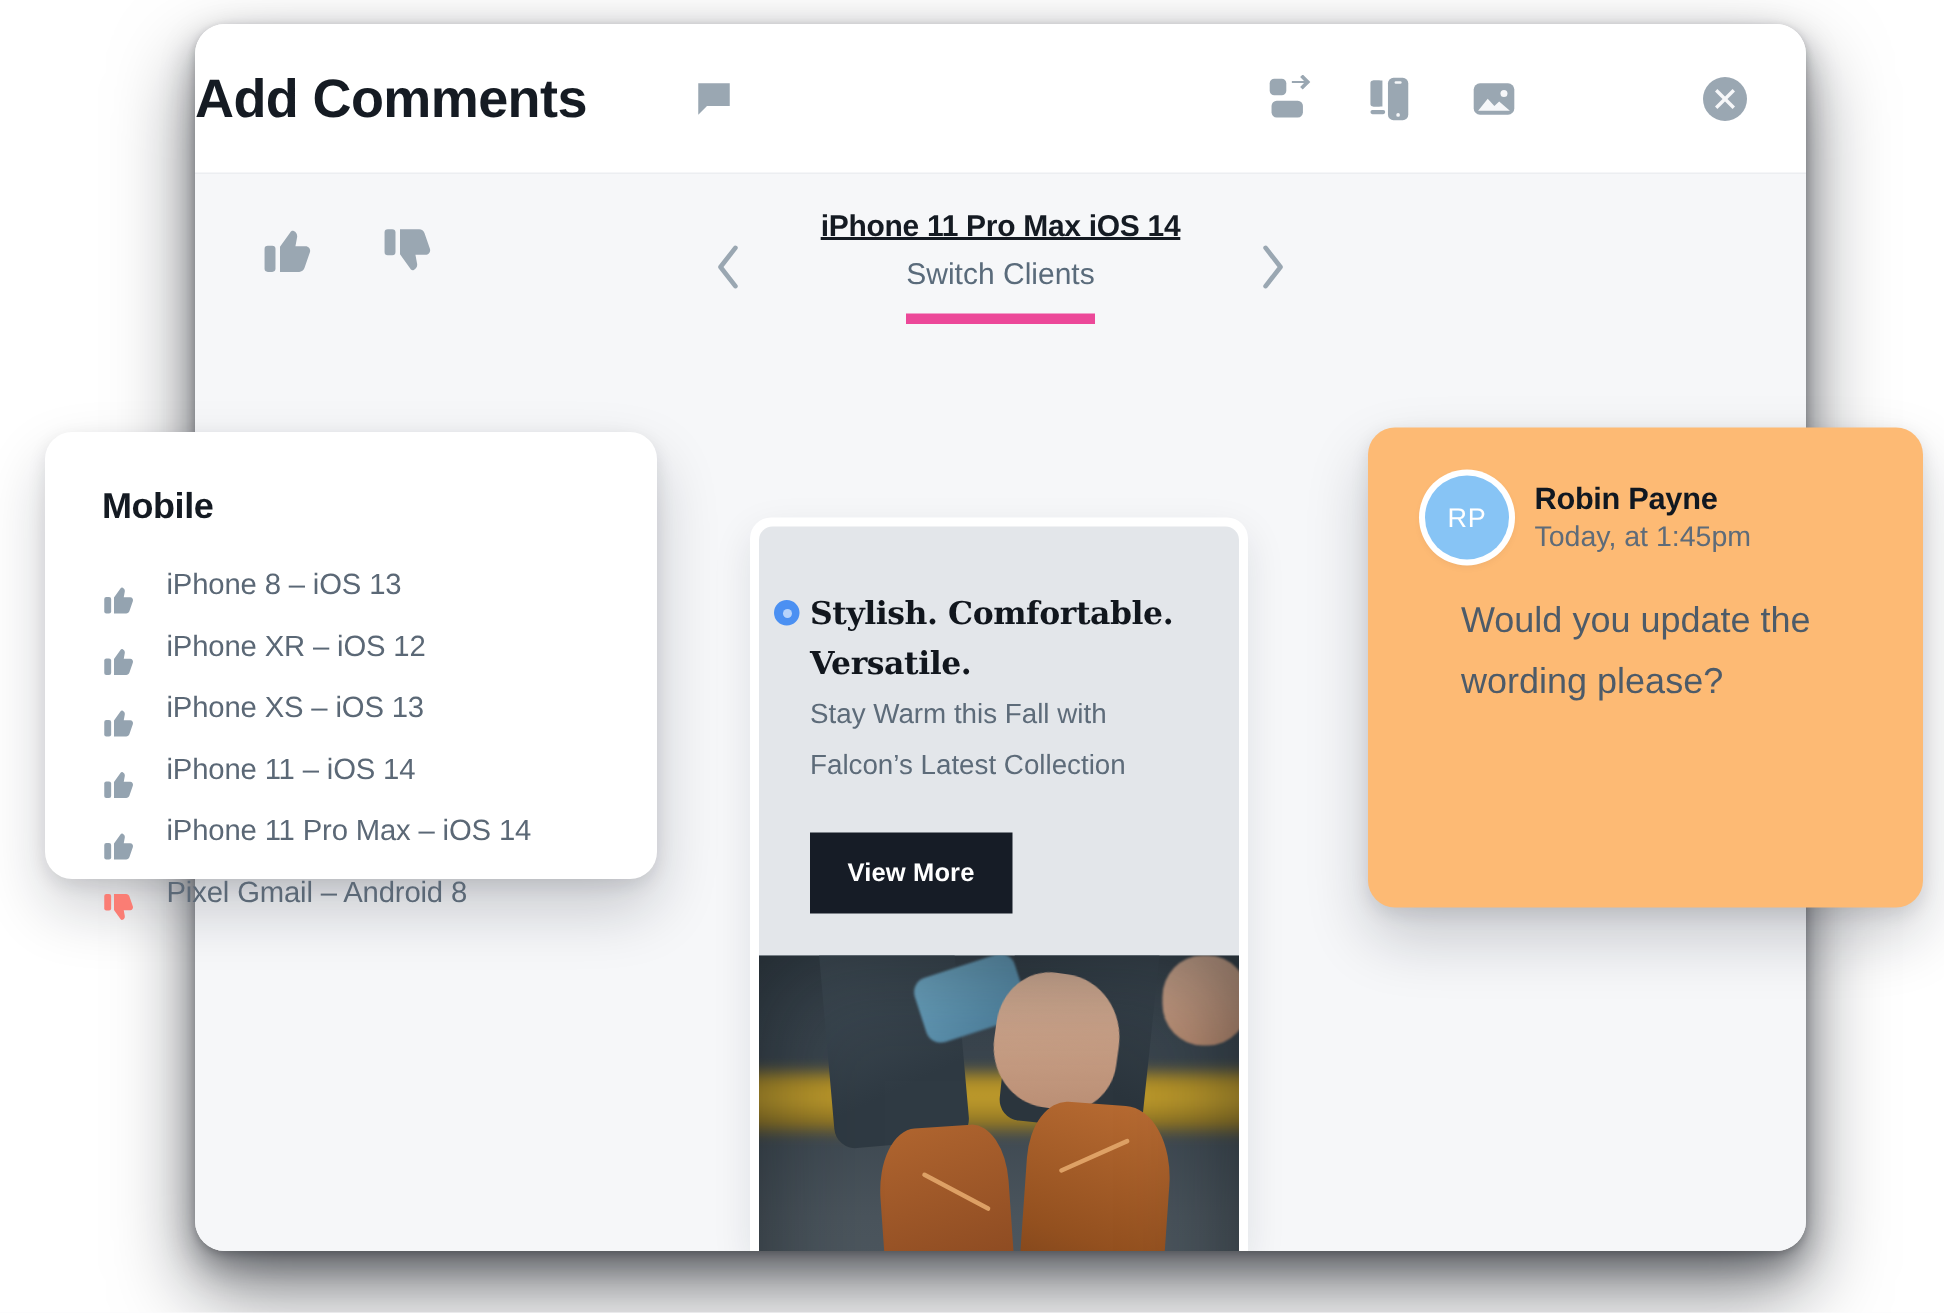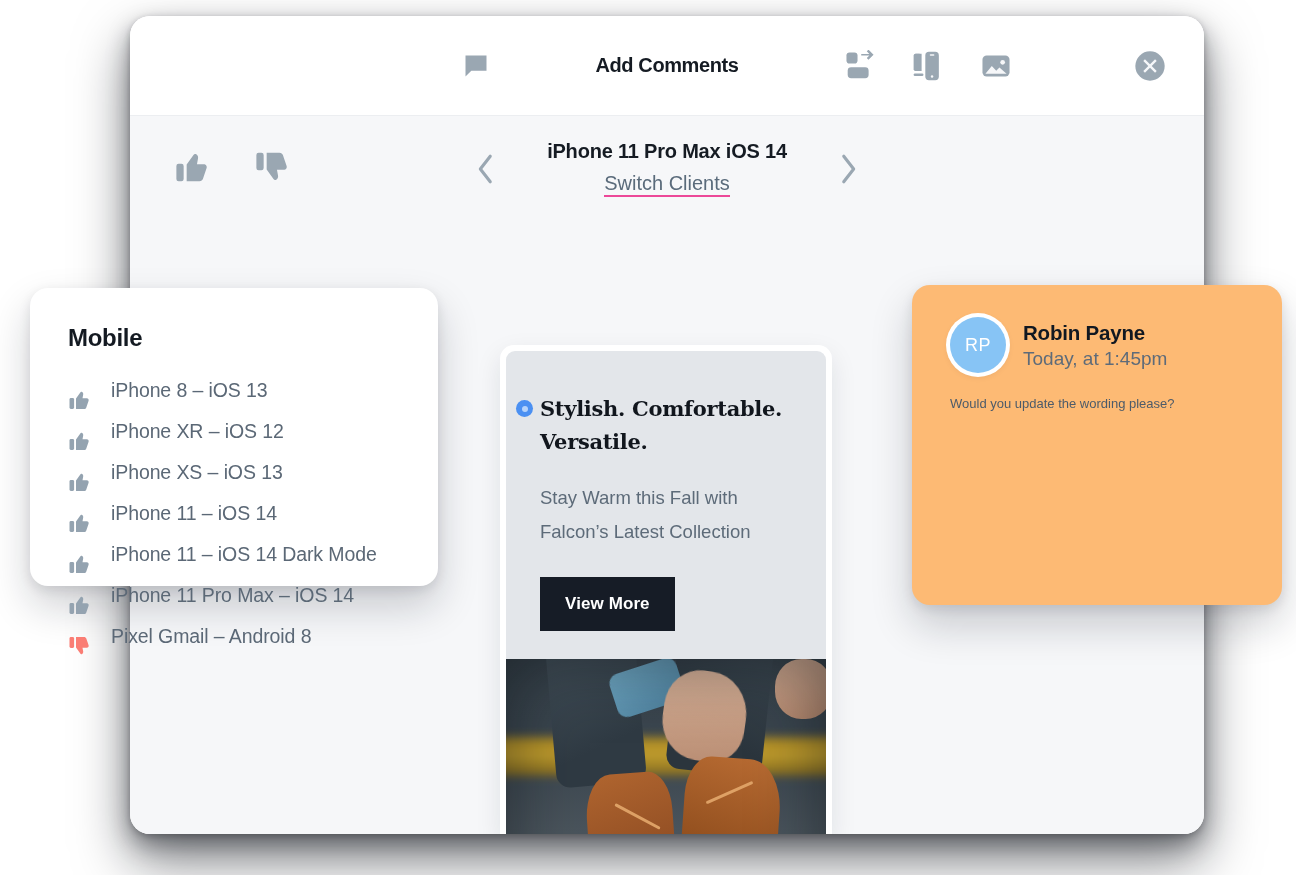--- a/index.html
+++ b/index.html
@@ -25,22 +25,22 @@
   }
   .titlebar {
     position: relative;
     height: 100px;
     background: #ffffff;
     border-bottom: 1px solid #eceef1;
     display: flex; align-items: center;
   }
   .titlebar-title {
     position: absolute; left: 0; right: 0;
-    text-align: center;
-    font-size: 20px; font-weight: 700;
+    text-align: left;
+    font-size: 36px; font-weight: 700;
     letter-spacing: -.4px;
     color: #151b23;
   }
   .tb-icon {
     position: absolute;
     color: #9aa7b2;
     display: flex; align-items: center; justify-content: center;
   }
   .tb-comment { left: 332px; top: 36px; }
   .tb-rotate  { left: 714px; top: 34px; }
@@ -60,26 +60,26 @@
 
   .switcher {
     position: absolute; left: 0; right: 0; top: 24px;
     display: flex; align-items: center; justify-content: center;
     gap: 46px;
   }
   .nav-arrow { color: #9aa7b2; padding: 4px; display: flex; }
   .switcher-mid { text-align: center; }
   .device-name {
     font-size: 20px; font-weight: 700; color: #151b23;
-    letter-spacing: -.2px; margin-bottom: 9px;
+    letter-spacing: -.2px; margin-bottom: 9px; text-decoration: underline;
   }
   .switch-link {
     font-size: 20px; color: #5a6b7b;
-    border-bottom: 2px solid #ec4899;
-    padding-bottom: 0; display: inline-block;
+    border-bottom: 7px solid #ec4899;
+    padding-bottom: 14px; display: inline-block;
     cursor: pointer;
   }
 
   
   .preview {
     position: absolute;
     left: 370px; top: 229px;
     width: 332px; height: 489px;
     background: #ffffff;
     border-radius: 14px 14px 0 0;
@@ -108,21 +108,20 @@
     left: -24px; top: 7px;
     width: 17px; height: 17px; border-radius: 50%;
     background: #4b90f2;
     display: flex; align-items: center; justify-content: center;
   }
   .marker::after {
     content: ""; width: 6px; height: 6px; border-radius: 50%;
     background: #b6d3fb;
   }
   .email-sub {
-    margin-top: 22px;
     font-size: 18.5px; line-height: 1.85;
     color: #5d6b79;
   }
   .email-btn {
     margin-top: 28px;
     display: inline-block;
     background: #161c26; color: #ffffff;
     font-size: 17px; font-weight: 700;
     padding: 17px 25px;
     letter-spacing: .1px;
@@ -222,21 +221,21 @@
   .c-head { display: flex; align-items: center; gap: 17px; margin-bottom: 20px; }
   .avatar {
     width: 56px; height: 56px; border-radius: 50%;
     display: flex; align-items: center; justify-content: center;
     color: #ffffff; font-size: 18px; letter-spacing: .5px;
     box-shadow: 0 0 0 4px #ffffff, 0 2px 8px rgba(20,30,45,.14);
     flex: 0 0 56px;
   }
   .c-name { font-size: 20.5px; font-weight: 700; color: #111821; letter-spacing: -.2px; }
   .c-time { font-size: 19px; color: #5e6b79; margin-top: 3px; }
-  .c-text { font-size: 13px; line-height: 1.72; color: #4d5b69; }
+  .c-text { font-size: 24px; line-height: 1.72; color: #4d5b69; margin-left: 24px; }
 </style>
 </head>
 <body>
 
 <div class="stage">
 
   <div class="window">
 
     <div class="titlebar">
 
@@ -386,29 +385,20 @@
       <div class="dev-row">
         <span class="ic">
           <svg width="24" height="24" viewBox="0 0 24 24" fill="#94a3b0">
             <rect x="1.5" y="10" width="4.6" height="11" rx="1.4"></rect>
             <path d="M8 21h8.1c1 0 1.9-.6 2.2-1.6l2.3-6.7c.4-1.2-.5-2.5-1.8-2.5h-4.3l.7-3.8c.2-1.1-.4-2.2-1.4-2.6-.6-.2-1.2 0-1.5.6L8 10.4z"></path>
           </svg>
         </span>
         <span class="dev-label">iPhone 11 – iOS 14</span>
       </div>
 
-      <div class="dev-row">
-        <span class="ic">
-          <svg width="24" height="24" viewBox="0 0 24 24" fill="#94a3b0">
-            <rect x="1.5" y="10" width="4.6" height="11" rx="1.4"></rect>
-            <path d="M8 21h8.1c1 0 1.9-.6 2.2-1.6l2.3-6.7c.4-1.2-.5-2.5-1.8-2.5h-4.3l.7-3.8c.2-1.1-.4-2.2-1.4-2.6-.6-.2-1.2 0-1.5.6L8 10.4z"></path>
-          </svg>
-        </span>
-        <span class="dev-label">iPhone 11 – iOS 14 Dark Mode</span>
-      </div>
 
       <div class="dev-row">
         <span class="ic">
           <svg width="24" height="24" viewBox="0 0 24 24" fill="#94a3b0">
             <rect x="1.5" y="10" width="4.6" height="11" rx="1.4"></rect>
             <path d="M8 21h8.1c1 0 1.9-.6 2.2-1.6l2.3-6.7c.4-1.2-.5-2.5-1.8-2.5h-4.3l.7-3.8c.2-1.1-.4-2.2-1.4-2.6-.6-.2-1.2 0-1.5.6L8 10.4z"></path>
           </svg>
         </span>
         <span class="dev-label">iPhone 11 Pro Max – iOS 14</span>
       </div>

